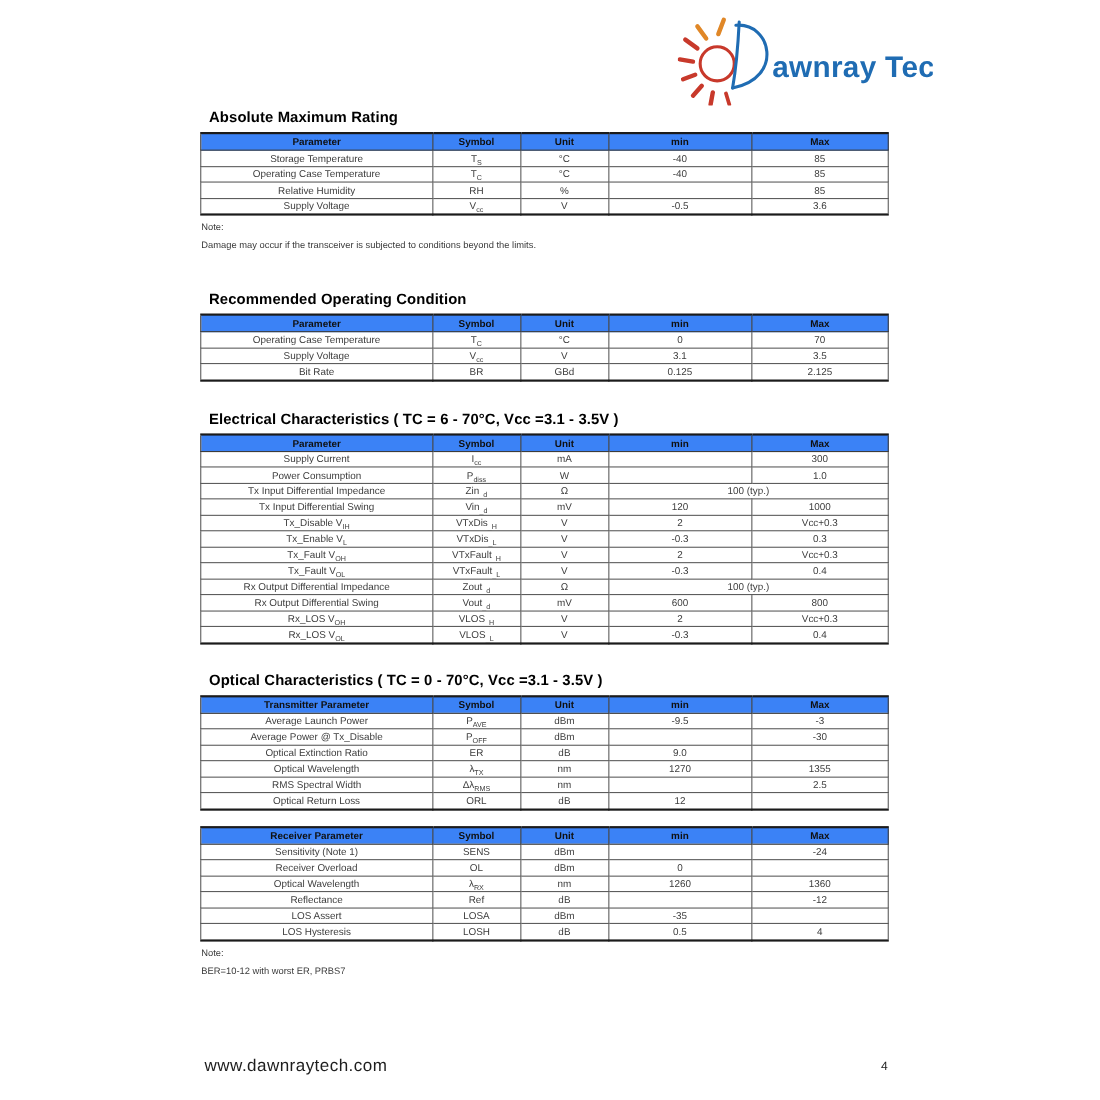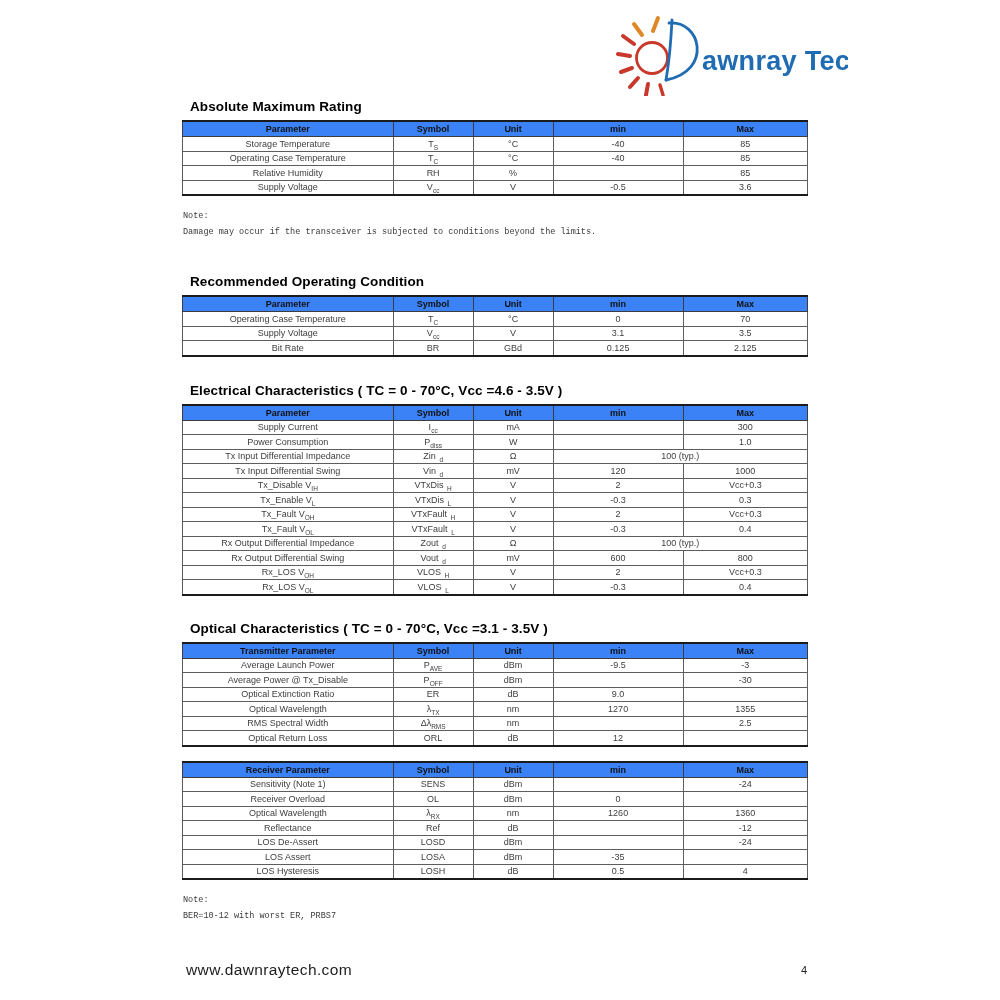--- a/index.html
+++ b/index.html
@@ -29,21 +29,21 @@
     background:#3b82f6;color:#101010;font-size:9px;font-weight:700;
     border:1px solid #3c3c3c;border-top:2px solid #1b1b1b;
     height:14px;padding:0 2px;text-align:center;
   }
   table.data td{
     font-size:9px;color:#3d3d3d;text-align:center;
     border:1px solid #5d5d5d;height:13.5px;padding:0 2px;
     overflow:hidden;white-space:nowrap;
   }
   table.data sub{font-size:6.5px;line-height:0;}
-  .notes{margin:15px 0 0 1px;font-size:8.5px;color:#3a3a3a;font-family:Liberation Mono, monospace;}
+  .notes{margin:5px 0 0 1px;font-size:8.5px;color:#3a3a3a;}
   .notes div{margin-bottom:6px;line-height:10px;}
   
   .footer-url{
     position:absolute;left:186px;top:961px;font-size:15.5px;
     color:#1d1d1d;letter-spacing:0.4px;
   }
   .page-num{position:absolute;left:801px;top:964px;font-size:11px;color:#222;}
 </style>
 </head>
 <body>
@@ -172,21 +172,21 @@
               <td>BR</td>
               <td>GBd</td>
               <td>0.125</td>
               <td>2.125</td>
             </tr>
           </tbody>
         </table>
     </div>
 
     <div class="sec" id="sec2">
-      <h2 class="sec-title">Electrical Characteristics ( TC = 0 - 70°C, Vcc =4.6 - 3.5V )</h2>
+      <h2 class="sec-title">Electrical Characteristics ( TC = 6 - 70°C, Vcc =3.1 - 3.5V )</h2>
       <table class="data">
           <colgroup>
             <col style="width: 33.7%;">
             <col style="width: 12.8%;">
             <col style="width: 12.8%;">
             <col style="width: 20.8%;">
             <col style="width: 19.9%;">
           </colgroup>
           <thead>
             <tr>
@@ -389,27 +389,20 @@
               <td>nm</td>
               <td>1260</td>
               <td>1360</td>
             </tr>
             <tr>
               <td>Reflectance</td>
               <td>Ref</td>
               <td>dB</td>
               <td></td>
               <td>-12</td>
-            </tr>
-            <tr>
-              <td>LOS De-Assert</td>
-              <td>LOSD</td>
-              <td>dBm</td>
-              <td></td>
-              <td>-24</td>
             </tr>
             <tr>
               <td>LOS Assert</td>
               <td>LOSA</td>
               <td>dBm</td>
               <td>-35</td>
               <td></td>
             </tr>
             <tr>
               <td>LOS Hysteresis</td>

